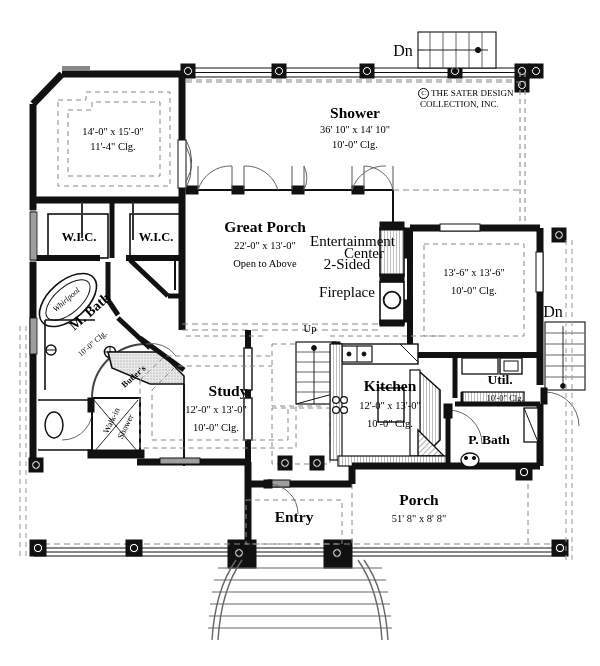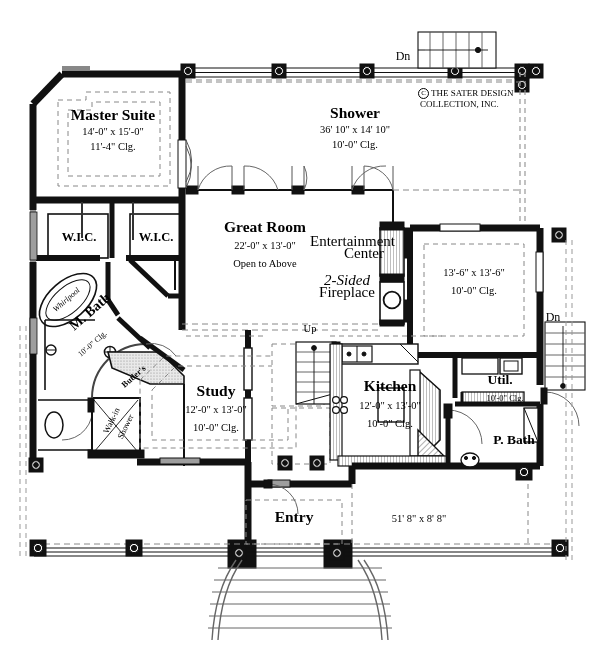--- a/index.html
+++ b/index.html
@@ -17,26 +17,26 @@
   .t-master   {font-size:15.5px;}
   .t-greatroom{font-size:15.5px;}
   .t-veranda  {font-size:15.5px;}
   .t-dining   {font-size:15.5px;}
   .t-study    {font-size:15.5px;}
   .t-kitchen  {font-size:15.5px;}
   .t-foyer    {font-size:15.5px;}
   .t-entry    {font-size:15.5px;}
   .t-porch    {font-size:15.5px;}
   .t-mbath    {font-size:14px;}
-  .t-pbath    {font-size:13.5px;margin-left:25px;}
+  .t-pbath    {font-size:13.5px;}
   .t-util     {font-size:13.5px;}
   .t-wic      {font-size:12.5px;font-weight:bold;}
   .t-dim      {font-size:10.5px;}
   .t-small    {font-size:15px;}
-  .t-dn       {font-size:12px;margin-top:8px;}
+  .t-dn       {font-size:16px;}
   .t-up       {font-size:10.5px;}
   .t-copy     {font-size:9px;line-height:1.22;text-align:left;}
 
   .rot-mbath  {transform:rotate(-41deg);transform-origin:center center;}
   .rot-whirl  {transform:rotate(-41deg);transform-origin:center center;font-size:8px;font-style:italic;}
   .rot-clg    {transform:rotate(-41deg);transform-origin:center center;font-size:8px;}
   .rot-butler {transform:rotate(-41deg);transform-origin:center center;font-size:8.5px;font-weight:bold;}
   .rot-walkin {transform:rotate(-64deg);transform-origin:center center;font-size:8.5px;}
   .rot-shower {transform:rotate(-64deg);transform-origin:center center;font-size:8.5px;}
   .rot-linen  {transform:rotate(-52deg);transform-origin:center center;font-size:7.5px;}
@@ -458,68 +458,68 @@
 
 <div class="lbl t-copy" style="left:418px;top:88px;width:160px;">
   <span class="copy-mark">C</span><span>THE SATER DESIGN</span><br>
   <span style="margin-left:2px;">COLLECTION, INC.</span>
 </div>
 
 <div class="lbl t-dn" style="left:388px;top:42px;width:30px;">Dn</div>
 
 <div class="lbl t-dn" style="left:538px;top:303px;width:30px;">Dn</div>
 
-<div class="lbl room-name t-master" style="left:38px;top:106px;width:150px;">Master Suite</div>
 <div class="lbl dim t-dim" style="left:38px;top:126px;width:150px;">14'-0" x 15'-0"</div>
 <div class="lbl dim t-dim" style="left:38px;top:141px;width:150px;">11'-4" Clg.</div>
 
 <div class="lbl room-name t-veranda" style="left:275px;top:104px;width:160px;">Shower</div>
 <div class="lbl dim t-dim" style="left:275px;top:124px;width:160px;">36' 10" x 14' 10"</div>
 <div class="lbl dim t-dim" style="left:275px;top:139px;width:160px;">10'-0" Clg.</div>
 
 <div class="lbl t-wic" style="left:48px;top:230px;width:62px;">W.I.C.</div>
 <div class="lbl t-wic" style="left:126px;top:230px;width:60px;">W.I.C.</div>
 
-<div class="lbl room-name t-greatroom" style="left:185px;top:218px;width:160px;">Great Room</div>
+<div class="lbl room-name t-greatroom" style="left:185px;top:218px;width:160px;">Great Porch</div>
 <div class="lbl dim t-dim" style="left:185px;top:240px;width:160px;">22'-0" x 13'-0"</div>
 <div class="lbl dim t-dim" style="left:185px;top:258px;width:160px;text-align:center;">Open to Above</div>
 
 <div class="lbl t-small" style="left:310px;top:233px;width:74px;">Entertainment</div>
 <div class="lbl t-small" style="left:310px;top:245px;width:74px;text-align:right;">Center</div>
 
-<div class="lbl t-small" style="left:310px;top:272px;width:74px;font-style:italic;">2-Sided</div>
+<div class="lbl t-small" style="left:310px;top:256px;width:74px;">2-Sided</div>
 <div class="lbl t-small" style="left:310px;top:284px;width:74px;">Fireplace</div>
 
 <div class="lbl dim t-dim" style="left:414px;top:267px;width:120px;">13'-6" x 13'-6"</div>
 <div class="lbl dim t-dim" style="left:414px;top:285px;width:120px;">10'-0" Clg.</div>
 
 <div class="lbl room-name rot-mbath t-mbath" style="left:42px;top:304px;width:96px;">M. Bath</div>
 <div class="lbl rot-whirl" style="left:32px;top:296px;width:70px;">Whirlpool</div>
 <div class="lbl rot-clg" style="left:62px;top:340px;width:62px;">10'-0" Clg.</div>
 
 <div class="lbl rot-butler" style="left:104px;top:372px;width:60px;">Butler's</div>
 
 <div class="lbl rot-walkin" style="left:86px;top:416px;width:52px;">Walk-in</div>
 <div class="lbl rot-shower" style="left:100px;top:422px;width:52px;">Shower</div>
 
 <div class="lbl rot-linen" style="left:58px;top:410px;width:44px;opacity:0;">Linen</div>
 
-<div class="lbl room-name t-study" style="left:146px;top:382px;width:140px;">Study</div>
+<div class="lbl room-name t-study" style="left:158px;top:382px;width:140px;">Study</div>
 <div class="lbl dim t-dim" style="left:146px;top:404px;width:140px;">12'-0" x 13'-0"</div>
 <div class="lbl dim t-dim" style="left:146px;top:422px;width:140px;">10'-0" Clg.</div>
 
 <div class="lbl t-up" style="left:290px;top:323px;width:40px;">Up</div>
 
 
 <div class="lbl room-name t-entry" style="left:242px;top:508px;width:104px;">Entry</div>
 
 <div class="lbl room-name t-kitchen" style="left:340px;top:377px;width:100px;">Kitchen</div>
 <div class="lbl dim t-dim" style="left:340px;top:400px;width:100px;">12'-0" x 13'-0"</div>
 <div class="lbl dim t-dim" style="left:340px;top:418px;width:100px;">10'-0" Clg.</div>
 
 <div class="lbl room-name t-util" style="left:472px;top:372px;width:56px;">Util.</div>
 <div class="lbl rot-utilclg" style="left:474px;top:394px;width:62px;">10'-0" Clg.</div>
 
 <div class="lbl room-name t-pbath" style="left:452px;top:432px;width:74px;">P. Bath</div>
 
+<div class="lbl room-name t-porch" style="left:360px;top:491px;width:118px;">Porch</div>
 <div class="lbl dim t-dim" style="left:360px;top:513px;width:118px;">51' 8" x 8' 8"</div>
 
 </div>
 
 </body></html>

